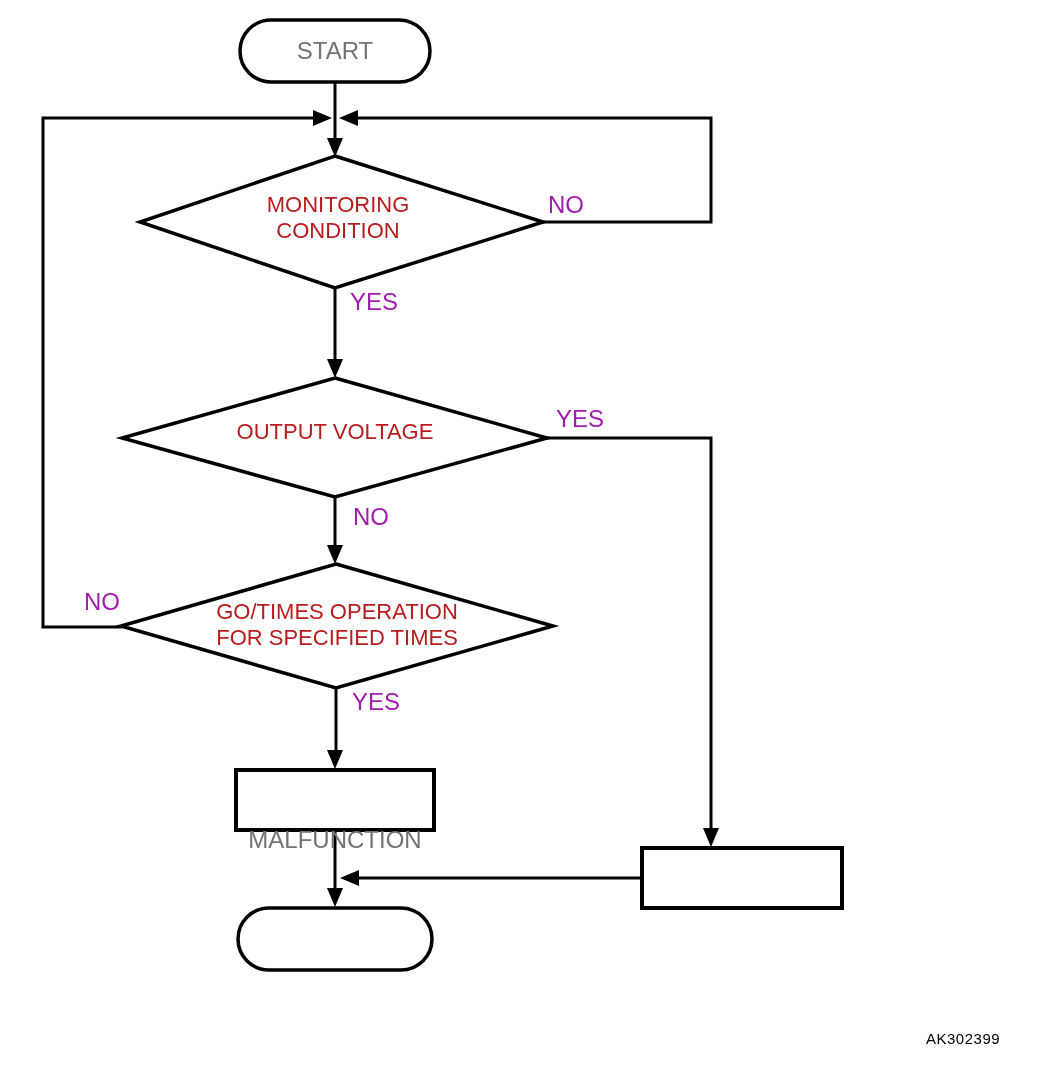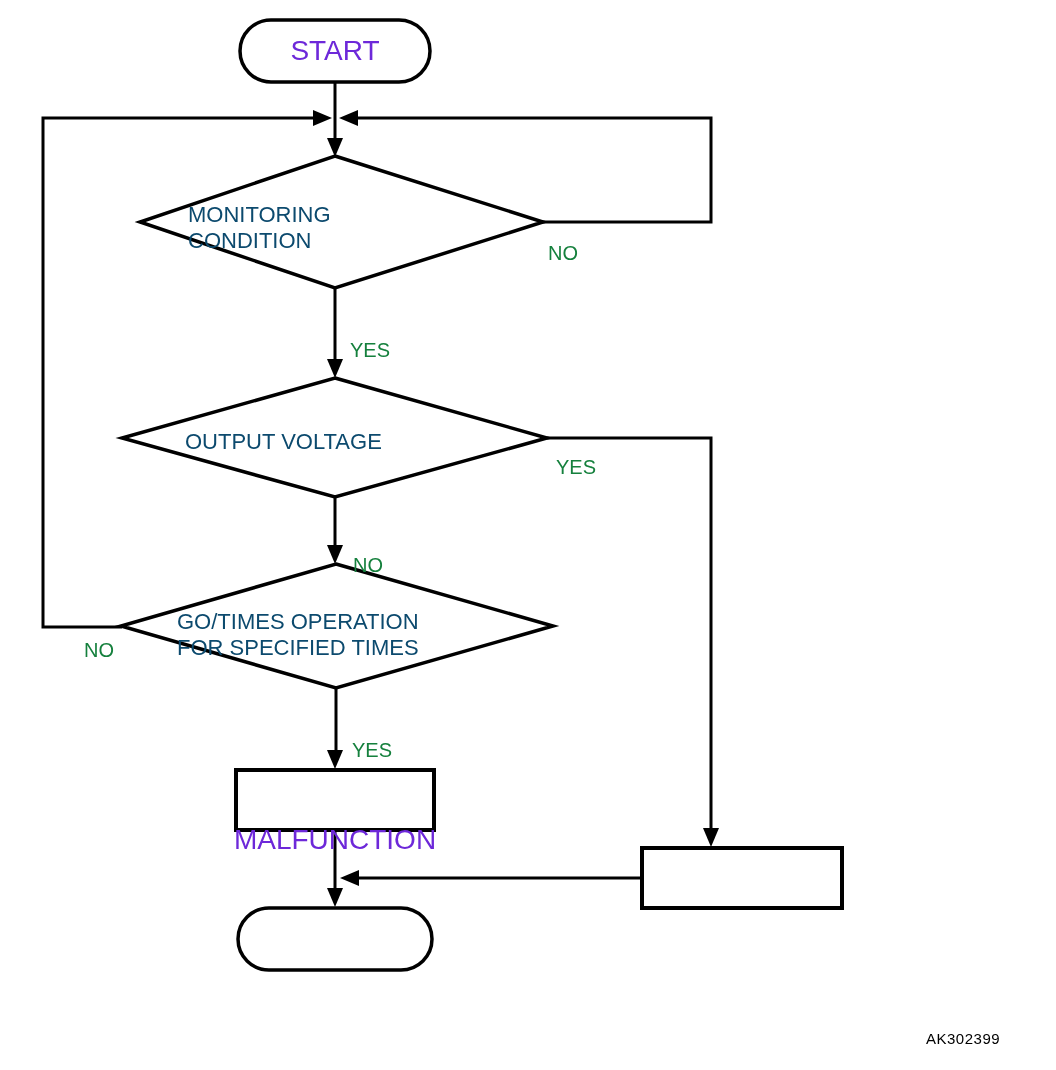--- a/index.html
+++ b/index.html
@@ -19,41 +19,39 @@
   .stage svg {
     position: absolute;
     left: 0;
     top: 0;
   }
   .node-label {
     position: absolute;
     display: flex;
     align-items: center;
     justify-content: center;
-    font-size: 28px;
-    color: #6d28d9;
+    font-size: 24px;
+    color: #737373;
     white-space: nowrap;
   }
   .diamond-label {
     position: absolute;
-    text-align: left;
+    text-align: center;
     font-size: 22px;
     line-height: 26px;
-    color: #0c4a6e;
+    color: #b91c1c;
     white-space: nowrap;
-    margin-top: 10px;
   }
   .diamond-label span { display: block; }
   .edge-label {
     position: absolute;
-    font-size: 20px;
+    font-size: 24px;
     line-height: 22px;
-    color: #15803d;
+    color: #a21caf;
     white-space: nowrap;
-    margin-top: 48px;
   }
   .figure-code {
     position: absolute;
     font-size: 15px;
     font-weight: normal;
     color: #000000;
     letter-spacing: 0.5px;
   }
 </style>
 </head>

